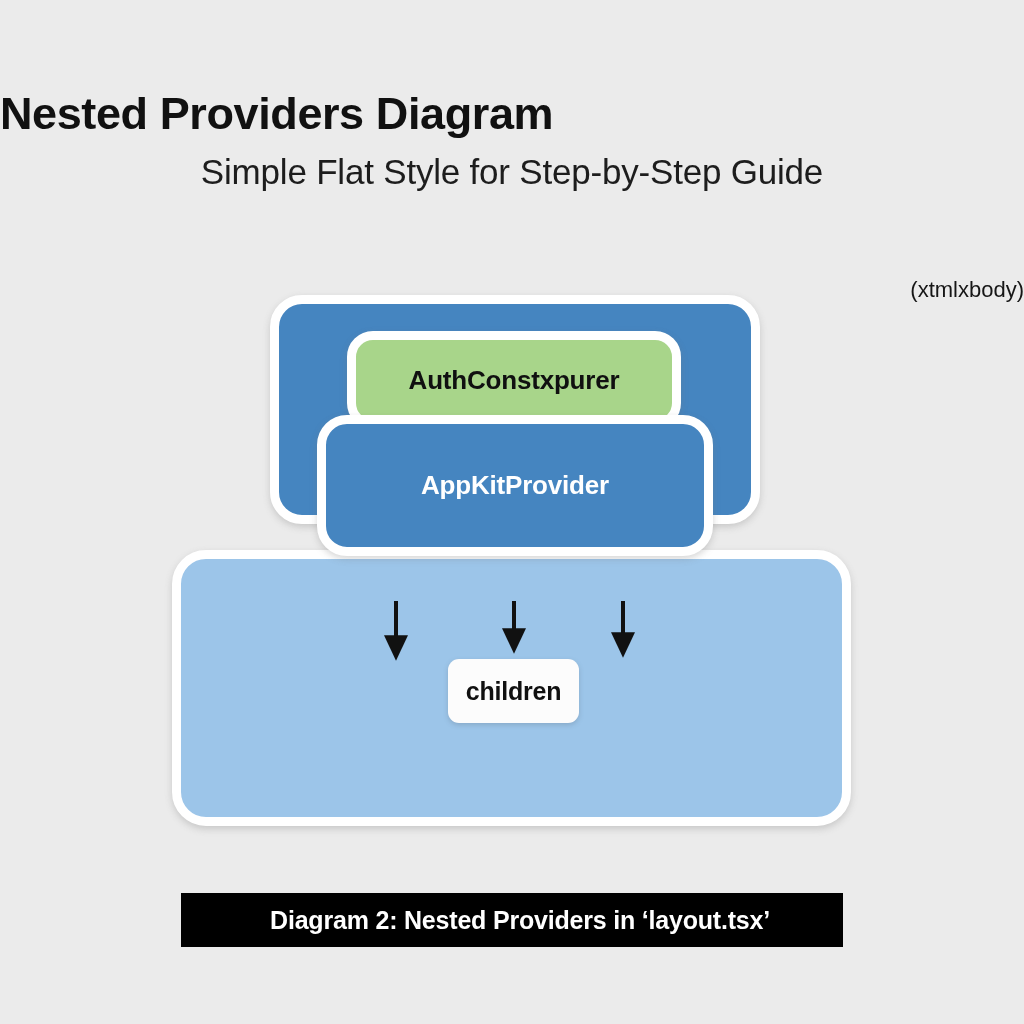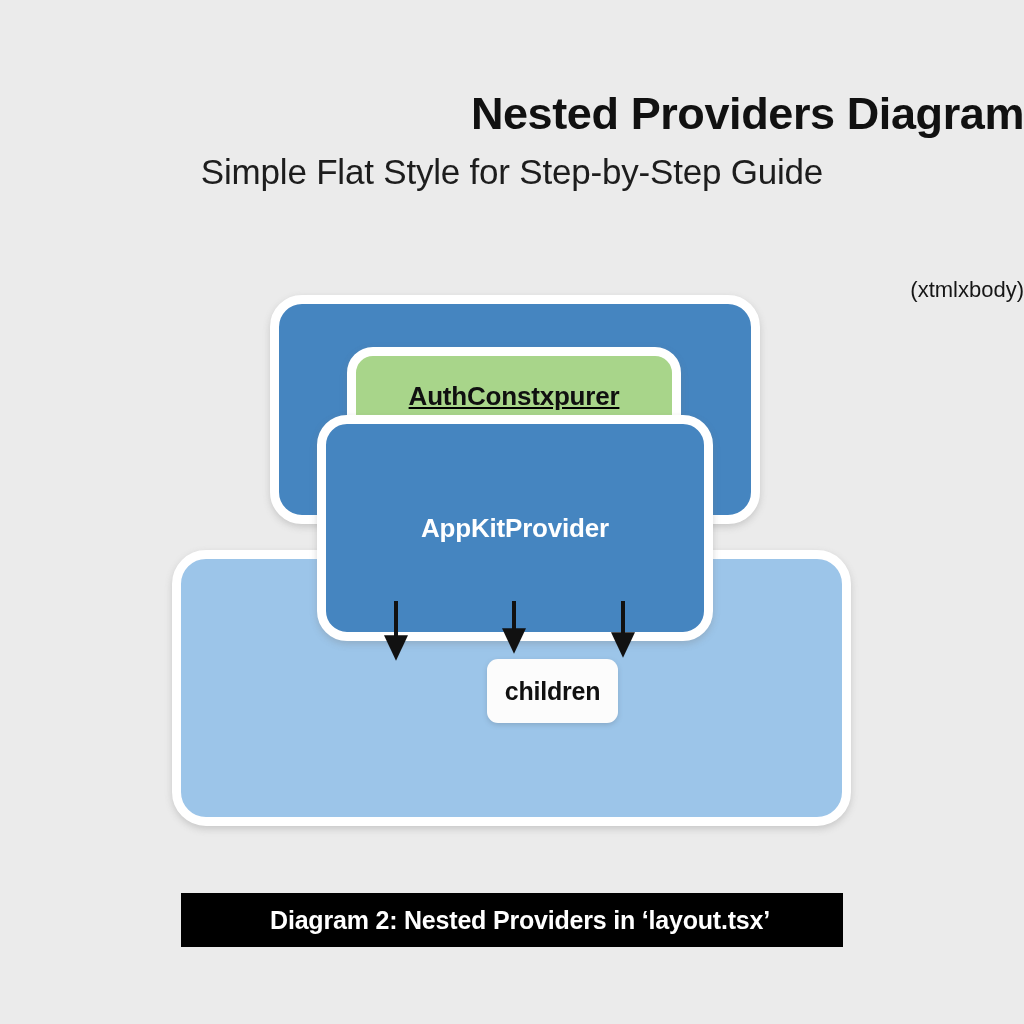--- a/index.html
+++ b/index.html
@@ -22,21 +22,21 @@
     width: 1024px;
     height: 1024px;
   }
 
   
   .page-title {
     position: absolute;
     left: 0;
     top: 88px;
     width: 1024px;
-    text-align: right;
+    text-align: left;
     font-size: 45px;
     font-weight: bold;
     color: #111111;
     letter-spacing: -0.4px;
   }
   .page-subtitle {
     position: absolute;
     left: 0;
     top: 152px;
     width: 1024px;
@@ -83,36 +83,35 @@
     width: 490px;
     height: 229px;
     background: #4585c0;
     border-radius: 32px;
     z-index: 2;
   }
 
   
   #node-auth {
     left: 347px;
-    top: 347px;
+    top: 331px;
     width: 334px;
     height: 98px;
     background: #a8d58a;
     border-radius: 26px;
     z-index: 3;
-    text-decoration: underline;
   }
   #node-auth .node-label { color: #101010; }
 
   
   #node-appkit {
     left: 317px;
     top: 415px;
     width: 396px;
-    height: 226px;
+    height: 141px;
     background: #4585c0;
     border-radius: 30px;
     z-index: 4;
   }
   #node-appkit .node-label { color: #ffffff; }
 
   
   #node-children-container {
     left: 172px;
     top: 550px;
@@ -202,21 +201,21 @@
     <defs>
       <marker id="arrowhead" markerWidth="7" markerHeight="7" refX="3.2" refY="3" orient="auto" markerUnits="strokeWidth">
         <path d="M0,0 L6.4,3 L0,6 Z" fill="#111111"></path>
       </marker>
     </defs>
     <line id="arrow-left-line" x1="396" y1="601" x2="396" y2="648" stroke="#111111" stroke-width="4" marker-end="url(#arrowhead)"></line>
     <line id="arrow-middle-line" x1="514" y1="601" x2="514" y2="641" stroke="#111111" stroke-width="4" marker-end="url(#arrowhead)"></line>
     <line id="arrow-right-line" x1="623" y1="601" x2="623" y2="645" stroke="#111111" stroke-width="4" marker-end="url(#arrowhead)"></line>
   </svg>
 
-  <div class="node" id="node-children" style="background: rgb(252, 252, 252); margin-left: 39px;">
+  <div class="node" id="node-children" style="background: rgb(252, 252, 252);">
     <span class="node-label" style="color: rgb(16, 16, 16);">children</span>
   </div>
 
   <div class="caption-bar" style="background: rgb(0, 0, 0);">
     <span class="caption-text" style="color: rgb(255, 255, 255); margin-left: 16px;">Diagram 2: Nested Providers in ‘layout.tsx’</span>
   </div>
 
 </div>
 
 </body></html>

